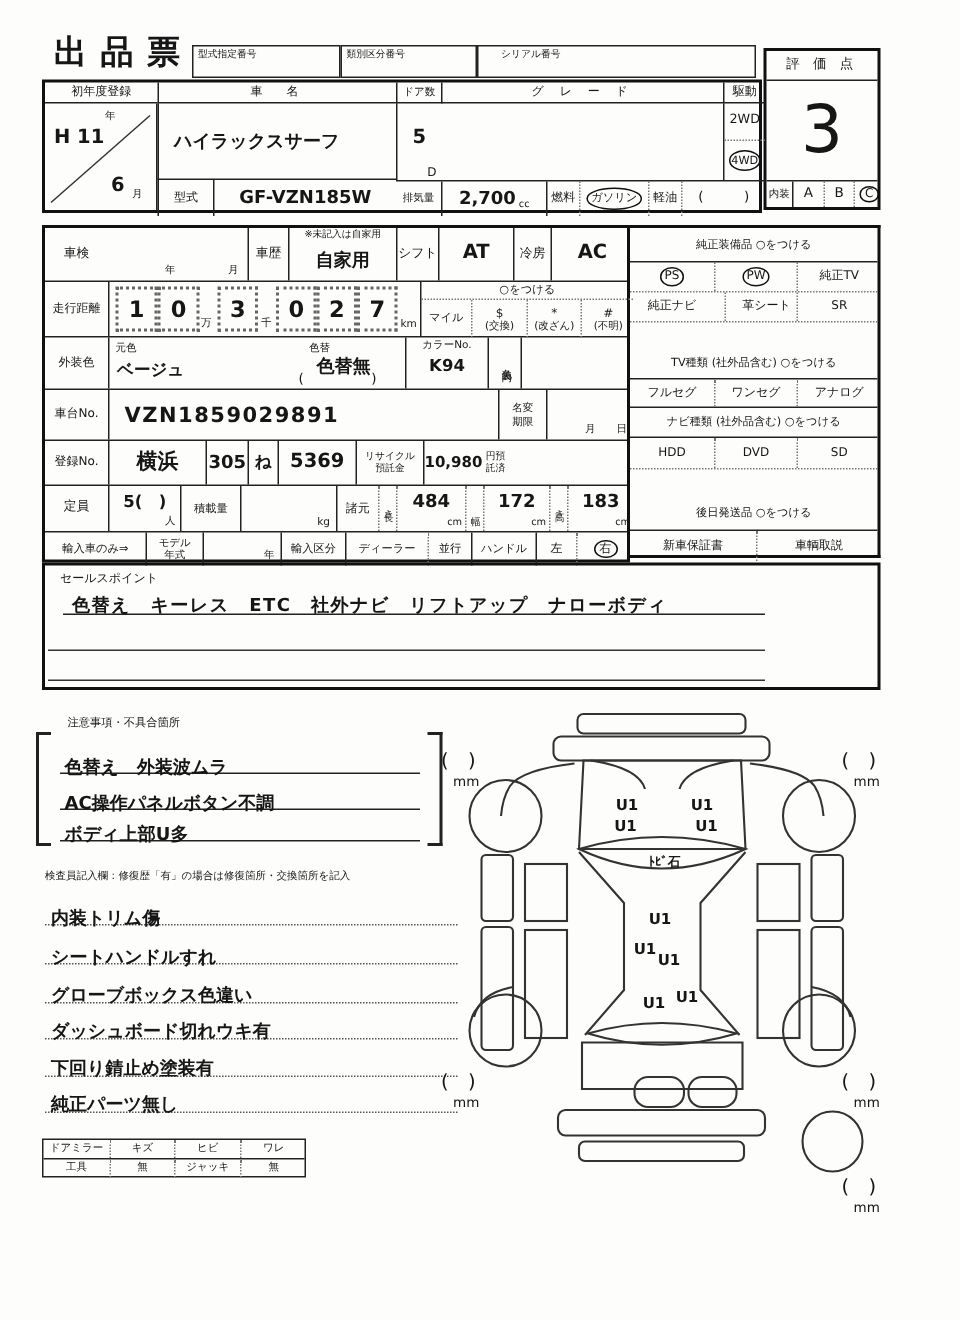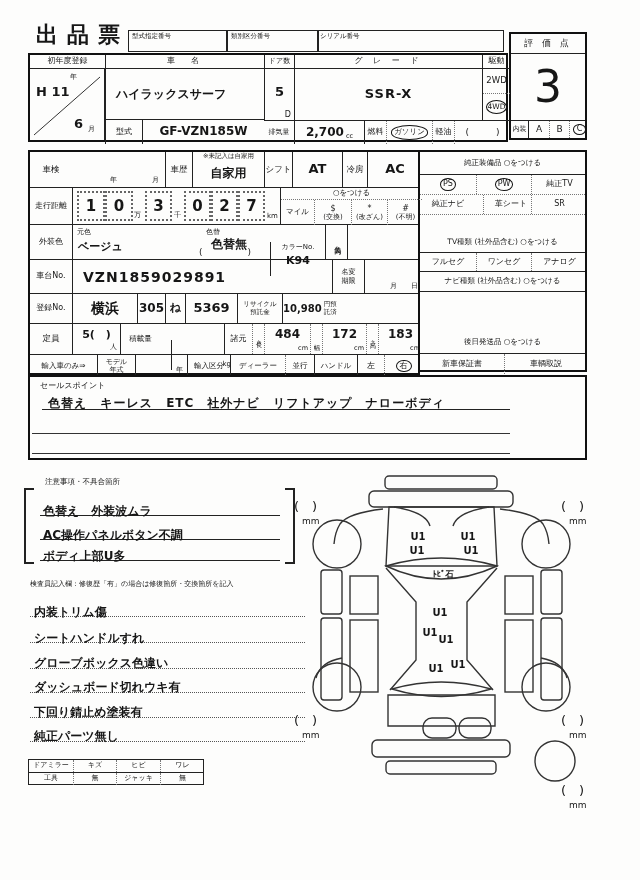--- a/index.html
+++ b/index.html
@@ -26,21 +26,21 @@
 
 <div class="a" style="left:36px;top:20px;font-size:22px;font-weight:700;letter-spacing:9px;">出品票</div>
 
 <div class="a b1" style="left:128px;top:30px;width:99px;height:22px;">
   <div class="f6" style="padding:1px 3px;">型式指定番号</div>
 </div>
 <div class="a b1" style="left:227px;top:30px;width:91px;height:22px;">
   <div class="f6" style="padding:1px 3px;">類別区分番号</div>
 </div>
 <div class="a b1" style="left:318px;top:30px;width:186px;height:22px;">
-  <div class="f6" style="padding:1px 1px;">シリアル番号</div>
+  <div class="f6" style="padding:1px 15px;">シリアル番号</div>
 </div>
 
 <div class="a b2" style="left:509px;top:32px;width:78px;height:108px;">
   <div class="a c hb f9" style="left:0;top:0;width:100%;height:20px;letter-spacing:3px;">評 価 点</div>
   <div class="a c" style="left:0;top:20px;width:100%;height:66px;font-size:44px;">3</div>
   <div class="a" style="left:0;top:86px;width:100%;height:18px;border-top:1px solid #222;">
     <div class="a c f7" style="left:0;top:0;width:18px;height:100%;border-right:1px solid #222;">内装</div>
     <div class="a c f9" style="left:18px;top:0;width:20px;height:100%;">A</div>
     <div class="a c f9 vd" style="left:38px;top:0;width:20px;height:100%;">B</div>
     <div class="a c vd" style="left:58px;top:0;width:20px;height:100%;">
@@ -72,21 +72,20 @@
   </div>
 
   <div class="a c f8 vl" style="left:75px;top:65px;width:37px;height:24px;">型式</div>
   <div class="a c hw12 vl" style="left:112px;top:65px;width:122px;height:24px;">GF-VZN185W</div>
 
   <div class="a vl" style="left:234px;top:14px;width:30px;height:51px;">
     <div class="a c hw13" style="left:0;top:12px;width:100%;height:22px;">5</div>
     <div class="a f8" style="right:3px;bottom:1px;">D</div>
   </div>
 
-  <div class="a c hw13 vl" style="left:264px;top:14px;width:188px;height:51px;letter-spacing:1px;">SSR-X</div>
 
   <div class="a vl" style="left:452px;top:14px;width:28px;height:51px;">
     <div class="a c f85 hd" style="left:0;top:0;width:100%;height:25px;">2WD</div>
     <div class="a c" style="left:0;top:25px;width:100%;height:26px;">
       <span class="circ" style="font-size:7.5px;padding:2px 1px;">4WD</span>
     </div>
   </div>
 
   <div class="a" style="left:234px;top:65px;width:246px;height:24px;border-top:1px solid #222;">
     <div class="a c f7" style="left:0;top:0;width:30px;height:100%;">排気量</div>
@@ -155,21 +154,21 @@
 
   <div class="a hb" style="left:0;top:73px;width:100%;height:35px;">
     <div class="a c f8" style="left:0;top:0;width:42px;height:100%;">外装色</div>
     <div class="a vl" style="left:42px;top:0;width:198px;height:100%;">
       <div class="a f7" style="left:4px;top:2px;">元色</div>
       <div class="a hw11" style="left:5px;top:14px;">ベージュ</div>
       <div class="a f7" style="left:133px;top:2px;">色替</div>
       <div class="a hw12" style="left:138px;top:11px;">色替無</div>
       <div class="a f9" style="left:126px;top:21px;">(　　　　　)</div>
     </div>
-    <div class="a vl" style="left:240px;top:0;width:55px;height:100%;margin-top:17px;">
+    <div class="a vl" style="left:240px;top:0;width:55px;height:100%;">
       <div class="a c f7" style="left:0;top:2px;width:100%;">カラーNo.</div>
       <div class="a c hw11" style="left:0;top:13px;width:100%;">K94</div>
     </div>
     <div class="a c vl" style="left:295px;top:0;width:22px;height:100%;">
       <span class="vt f7">内装色</span>
     </div>
     <div class="a vl" style="left:317px;top:0;width:75px;height:100%;"></div>
   </div>
 
   <div class="a hb" style="left:0;top:108px;width:100%;height:34px;">
@@ -202,21 +201,21 @@
     </div>
   </div>
 
   <div class="a hb" style="left:0;top:172px;width:100%;height:31px;">
     <div class="a c f85" style="left:0;top:0;width:42px;height:100%;">定員</div>
     <div class="a vl" style="left:42px;top:0;width:48px;height:100%;">
       <div class="a c hw11" style="left:0;top:5px;width:100%;">5(　)</div>
       <div class="a f7" style="right:3px;bottom:2px;">人</div>
     </div>
     <div class="a c f75 vl" style="left:90px;top:0;width:40px;height:100%;">積載量</div>
-    <div class="a vl" style="left:130px;top:16px;width:64px;height:100%;margin-left:11px;">
+    <div class="a vl" style="left:130px;top:0;width:64px;height:100%;">
       <div class="a f7" style="right:4px;bottom:2px;">kg</div>
     </div>
     <div class="a c f8 vl" style="left:194px;top:0;width:28px;height:100%;">諸元</div>
     <div class="a c vd" style="left:222px;top:0;width:12px;height:100%;">
       <span class="vt f6">長さ</span>
     </div>
     <div class="a vd" style="left:234px;top:0;width:46px;height:100%;">
       <div class="a c hw12" style="left:0;top:4px;width:100%;">484</div>
       <div class="a f6" style="right:2px;bottom:2px;">cm</div>
     </div>
@@ -272,20 +271,25 @@
     <div class="a c f8 vd" style="left:63px;top:0;width:55px;height:100%;">革シート</div>
     <div class="a c f8 vd" style="left:111px;top:0;width:56px;height:100%;">SR</div>
   </div>
   <div class="a hb" style="left:0;top:101px;width:100%;height:19px;">
     <div class="a c f8" style="left:0;top:0;width:56px;height:100%;">フルセグ</div>
     <div class="a c f8 vd" style="left:56px;top:0;width:55px;height:100%;">ワンセグ</div>
     <div class="a c f8 vd" style="left:111px;top:0;width:56px;height:100%;">アナログ</div>
   </div>
   <div class="a c f75 hb" style="left:0;top:81px;width:100%;height:20px;">TV種類 (社外品含む) ○をつける</div>
   <div class="a c f75 hb" style="left:0;top:120px;width:100%;height:20px;text-align:center;">ナビ種類 (社外品含む) ○をつける</div>
+  <div class="a hd" style="left:0;top:140px;width:100%;height:21px;">
+    <div class="a c f8" style="left:0;top:0;width:56px;height:100%;">HDD</div>
+    <div class="a c f8 vd" style="left:56px;top:0;width:55px;height:100%;">DVD</div>
+    <div class="a c f8 vd" style="left:111px;top:0;width:56px;height:100%;">SD</div>
+  </div>
   <div class="a c f75 hb" style="left:0;top:180px;width:100%;height:22px;">後日発送品 ○をつける</div>
   <div class="a" style="left:0;top:202px;width:100%;height:20px;">
     <div class="a c f8" style="left:0;top:0;width:84px;height:100%;">新車保証書</div>
     <div class="a c f8 vd" style="left:84px;top:0;width:83px;height:100%;">車輌取説</div>
   </div>
 </div>
 
 <div class="a b2" style="left:28px;top:375px;width:559px;height:85px;">
   <div class="a f8" style="left:10px;top:3px;">セールスポイント</div>
   <div class="a" style="left:12px;top:15px;width:468px;height:18px;border-bottom:1.5px solid #222;">

